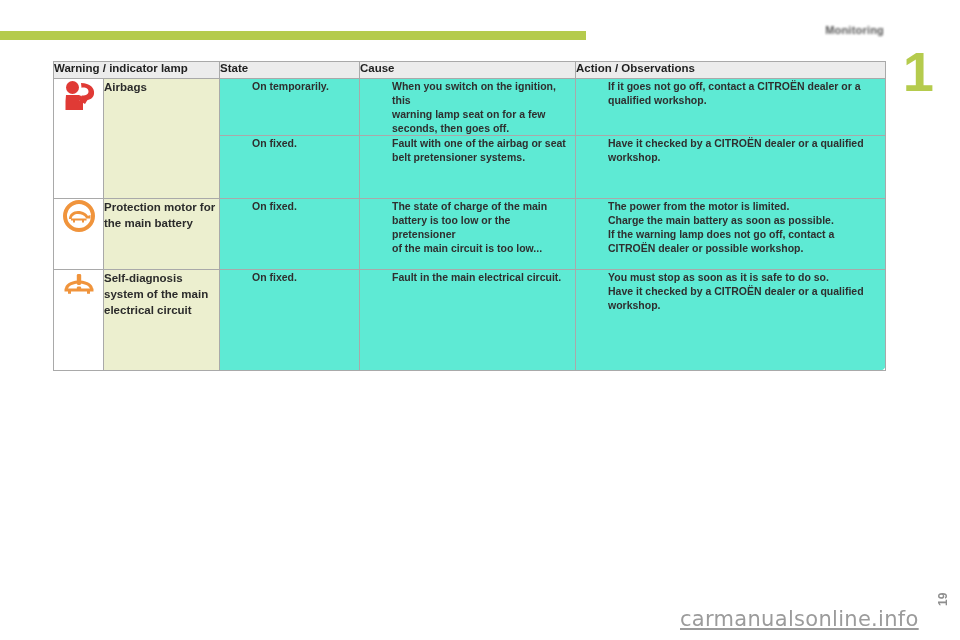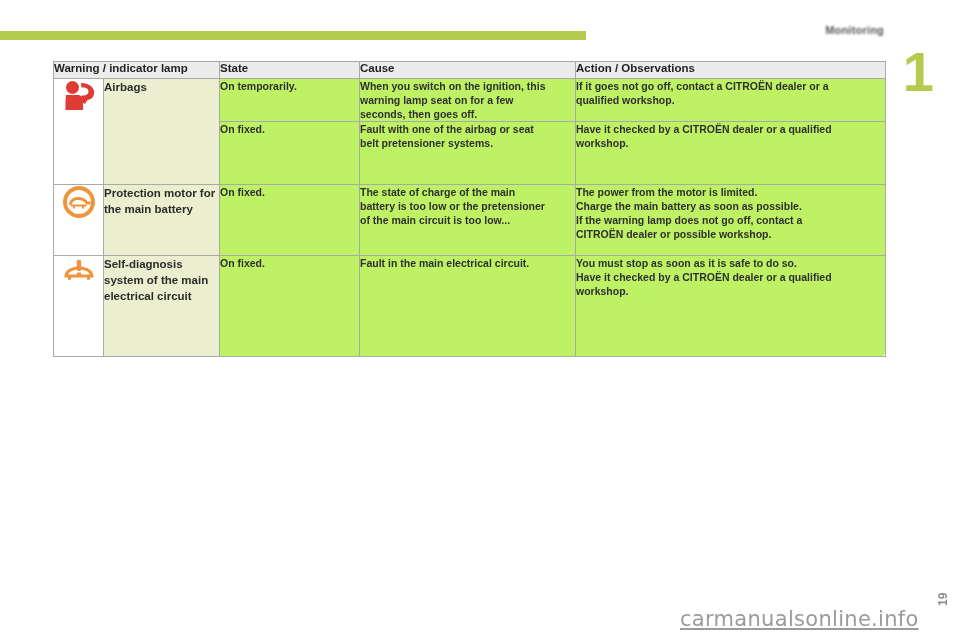--- a/index.html
+++ b/index.html
@@ -52,21 +52,21 @@
   .table-wrap {
     position: absolute;
     left: 53px;
     top: 61px;
     width: 832px;
   }
   table.lamp-table {
     border-collapse: collapse;
     table-layout: fixed;
     width: 832px;
-    background: #bef264;
+    background: #5eead4;
     border-radius: 7px;
   }
   table.lamp-table td,
   table.lamp-table th {
     border: 1px solid #a9a9a9;
     vertical-align: top;
     padding: 0;
   }
 
   
@@ -102,21 +102,21 @@
     padding: 9px 8px 10px 9px;
   }
   td.body-cell {
     font-size: 10.5px;
     font-weight: bold;
     color: #2f2f2f;
     line-height: 14px;
     padding: 9px 9px 10px 9px;
     filter: blur(0.75px);
   }
-  td.body-cell .line { display: block; }
+  td.body-cell .line { display: block; padding-left: 32px; }
 
   
   .icon-svg { display: block; margin: 0 auto; }
 
   
   .watermark {
     position: absolute;
     left: 680px;
     top: 607px;
     font-size: 21px;

